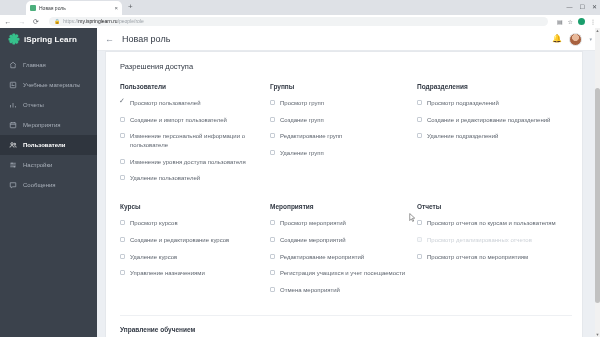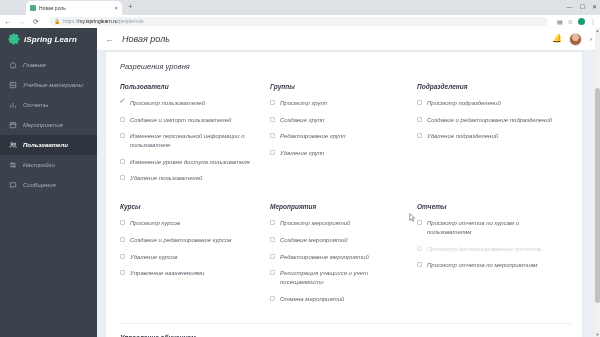--- a/index.html
+++ b/index.html
@@ -41,21 +41,21 @@
     display: flex; align-items: center; padding: 0 5px; gap: 3px; margin: 0 3px;
   }
   .lock-ico { font-size: 5px; color: #5f6368; line-height: 1; }
   .url { font-size: 5px; line-height: 1; white-space: nowrap; color: #9aa0a6; }
   .url b { color: #202124; font-weight: 400; }
   .tb-right { display: flex; align-items: center; gap: 5px; }
   .tb-ico { font-size: 6px; color: #5f6368; line-height: 1; }
   .tb-avatar { width: 7px; height: 7px; border-radius: 50%; background: #1a9e6c; }
 
   
-  .app { position: absolute; top: 28px; left: 0; width: 556px; height: 309px; background: #eceff3; font-style: italic; }
+  .app { position: absolute; top: 28px; left: 0; width: 556px; height: 309px; background: #eceff3; }
 
   .sidebar {
     position: absolute; top: 0; left: 0; width: 97px; height: 309px;
     background: #3b424c;
   }
   .brand { display: flex; align-items: center; gap: 5px; height: 22px; padding: 0 8px; }
   .brand-mark { position: relative; width: 11px; height: 11px; flex: none; }
   .brand-mark::before, .brand-mark::after,
   .brand-mark span, .brand-mark span::before {
     content: ""; position: absolute; left: 50%; top: 50%; width: 11px; height: 2.6px;
@@ -258,21 +258,21 @@
         <span class="back-arrow">←</span>
         <span class="page-title">Новая роль</span>
         <div class="topbar-right">
           <span class="bell">🔔</span>
           <span class="avatar"></span>
           <span class="caret">▾</span>
         </div>
       </div>
 
       <div class="card">
-        <div class="card-title">Разрешения уровня</div>
+        <div class="card-title">Разрешения доступа</div>
 
         <div class="grid">
 
           <div class="group">
             <div class="group-title">Пользователи</div>
             <div class="opt">
               <span class="check"></span>
               <span class="opt-label">Просмотр пользователей</span>
             </div>
             <div class="opt">

